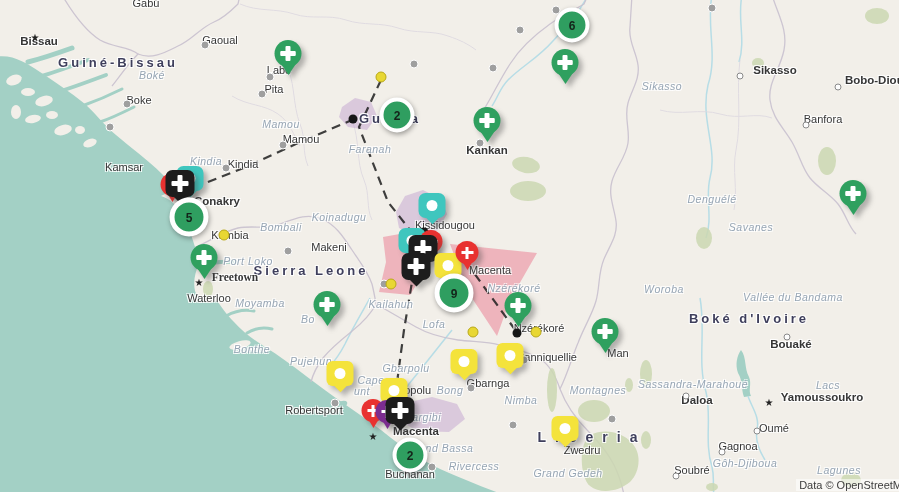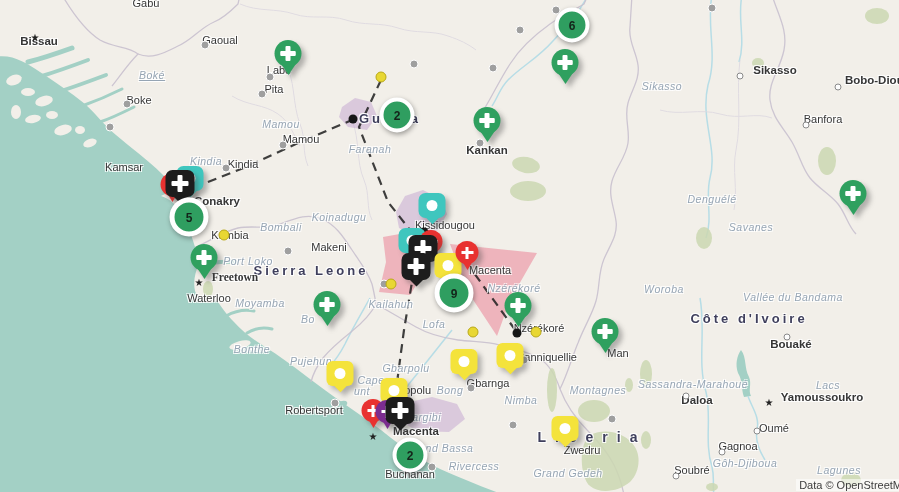--- a/index.html
+++ b/index.html
@@ -155,25 +155,26 @@
         <polygon points="396,212 405,196 423,190 441,199 447,214 438,230 414,236 399,228" class="area zone-purple"></polygon>
         <polygon points="342,107 355,98 371,102 377,116 367,130 348,127 339,117" class="area zone-purple"></polygon>
         <polygon points="401,404 432,397 457,404 465,419 449,432 417,431 399,420" class="area zone-purple"></polygon>
         <polyline points="180,193 246,167 298,143 352,120" class="route"></polyline>
         <polyline points="381,80 359,127 388,202 414,235" class="route"></polyline>
         <polyline points="414,270 404,330 396,390" class="route"></polyline>
         <polyline points="466,262 516,331" class="route"></polyline>
       </g>
   </svg>
   <div id="attribution">Data © OpenStreetM</div>
+<div class="lbl country" style="left: 118px; top: 62px;">Guiné-Bissau</div>
     <div class="lbl country" style="left: 390px; top: 118px;">Guinea</div>
     <div class="lbl country" style="left: 311px; top: 270px;">Sierra Leone</div>
     <div class="lbl country wide" style="left: 592px; top: 437px;">Liberia</div>
-    <div class="lbl country" style="left: 749px; top: 318px;">Côte d'Ivoire</div>
-    <div class="lbl region" style="left: 152px; top: 75px; text-decoration: underline;">Boké</div>
+    <div class="lbl country" style="left: 749px; top: 318px;">Boké d'Ivoire</div>
+    <div class="lbl region" style="left: 152px; top: 75px;">Boké</div>
     <div class="lbl region" style="left: 281px; top: 124px;">Mamou</div>
     <div class="lbl region" style="left: 206px; top: 161px;">Kindia</div>
     <div class="lbl region" style="left: 370px; top: 149px;">Faranah</div>
     <div class="lbl region" style="left: 339px; top: 217px;">Koinadugu</div>
     <div class="lbl region" style="left: 281px; top: 227px;">Bombali</div>
     <div class="lbl region" style="left: 248px; top: 261px;">Port Loko</div>
     <div class="lbl region" style="left: 260px; top: 303px;">Moyamba</div>
     <div class="lbl region" style="left: 308px; top: 319px;">Bo</div>
     <div class="lbl region" style="left: 391px; top: 304px;">Kailahun</div>
     <div class="lbl region" style="left: 252px; top: 349px;">Bonthe</div>

